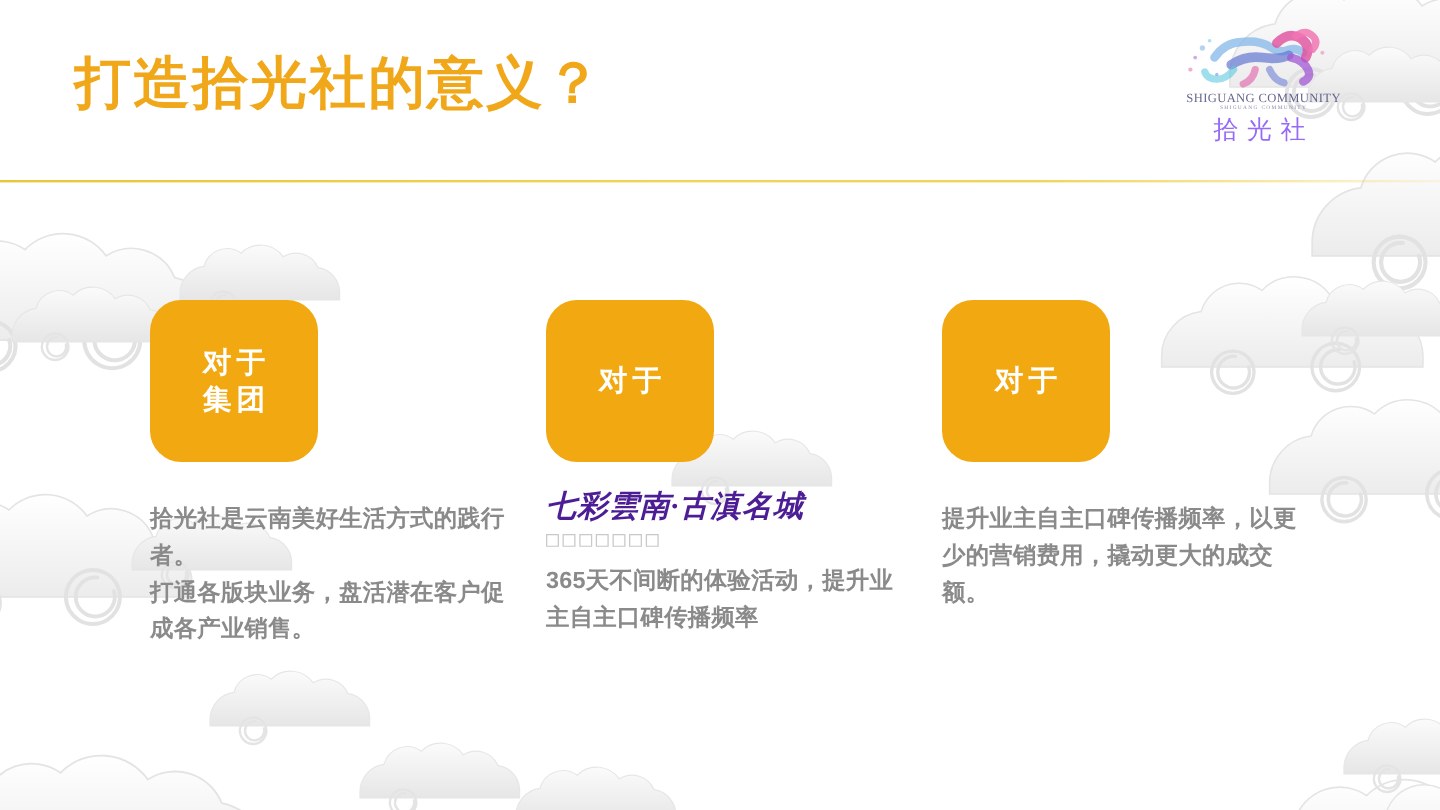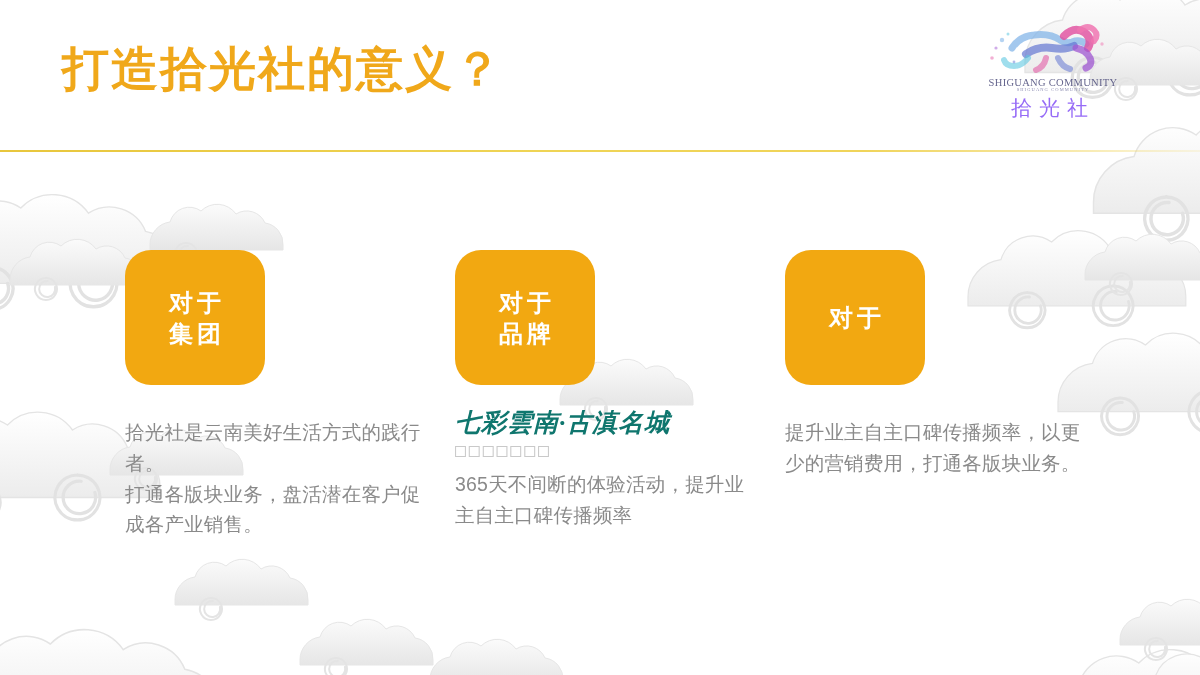--- a/index.html
+++ b/index.html
@@ -133,26 +133,26 @@
   }
 
   .col-body {
     margin-top: 32px;
     width: 300px;
     color: #8a8a8a;
     font-size: 19.5px;
     line-height: 1.58;
     letter-spacing: 0.2px;
   }
-  .col-body p { margin: 0; }
+  .col-body p { margin: 0; font-weight: bold; }
 
   .deco-calli {
     font-family: "Liberation Serif", "DejaVu Serif", serif;
     font-size: 25px;
-    color: #0f766e;
+    color: #4c1d95;
     letter-spacing: 1px;
     white-space: nowrap;
     font-style: italic;
     font-weight: bold;
     line-height: 1.1;
   }
   .deco-tofu {
     font-size: 18px;
     color: #c9c9c9;
     letter-spacing: 3px;
@@ -263,32 +263,31 @@
       </div>
       <div class="col-body">
         <p>拾光社是云南美好生活方式的践行者。</p>
         <p>打通各版块业务，盘活潜在客户促成各产业销售。</p>
       </div>
     </div>
 
     <div class="column col-1">
       <div class="badge">
         <div class="badge-line">对于</div>
-        <div class="badge-line">品牌</div>
       </div>
       <div class="col-body">
         <div class="deco-calli">七彩雲南·古滇名城</div>
         <div class="deco-tofu">□□□□□□□</div>
         <p class="body-text">365天不间断的体验活动，提升业主自主口碑传播频率</p>
       </div>
     </div>
 
     <div class="column col-2">
       <div class="badge">
         <div class="badge-line">对于</div>
       </div>
       <div class="col-body">
-        <p>提升业主自主口碑传播频率，以更少的营销费用，打通各版块业务。</p>
+        <p>提升业主自主口碑传播频率，以更少的营销费用，撬动更大的成交额。</p>
       </div>
     </div>
 
   </div>
 </div>
 
 </body></html>

